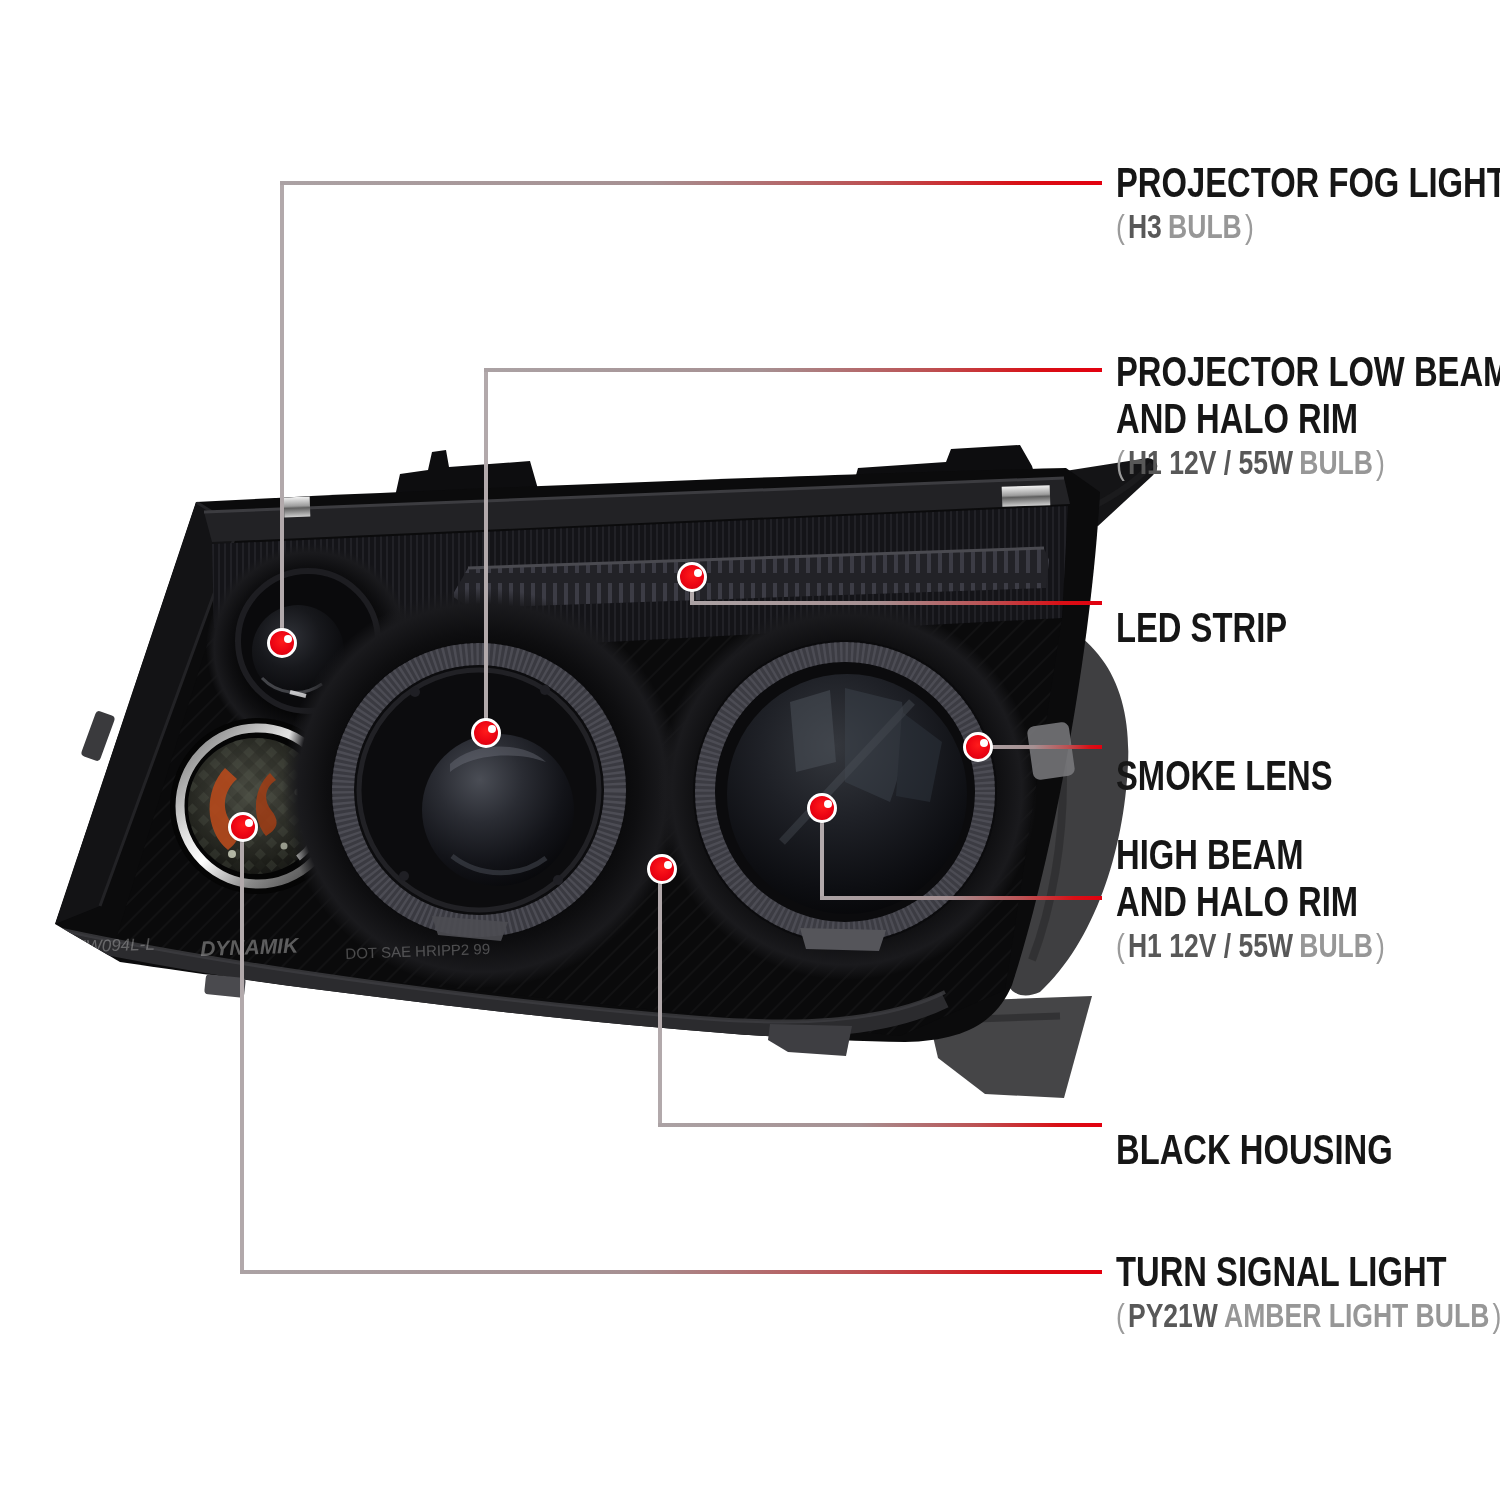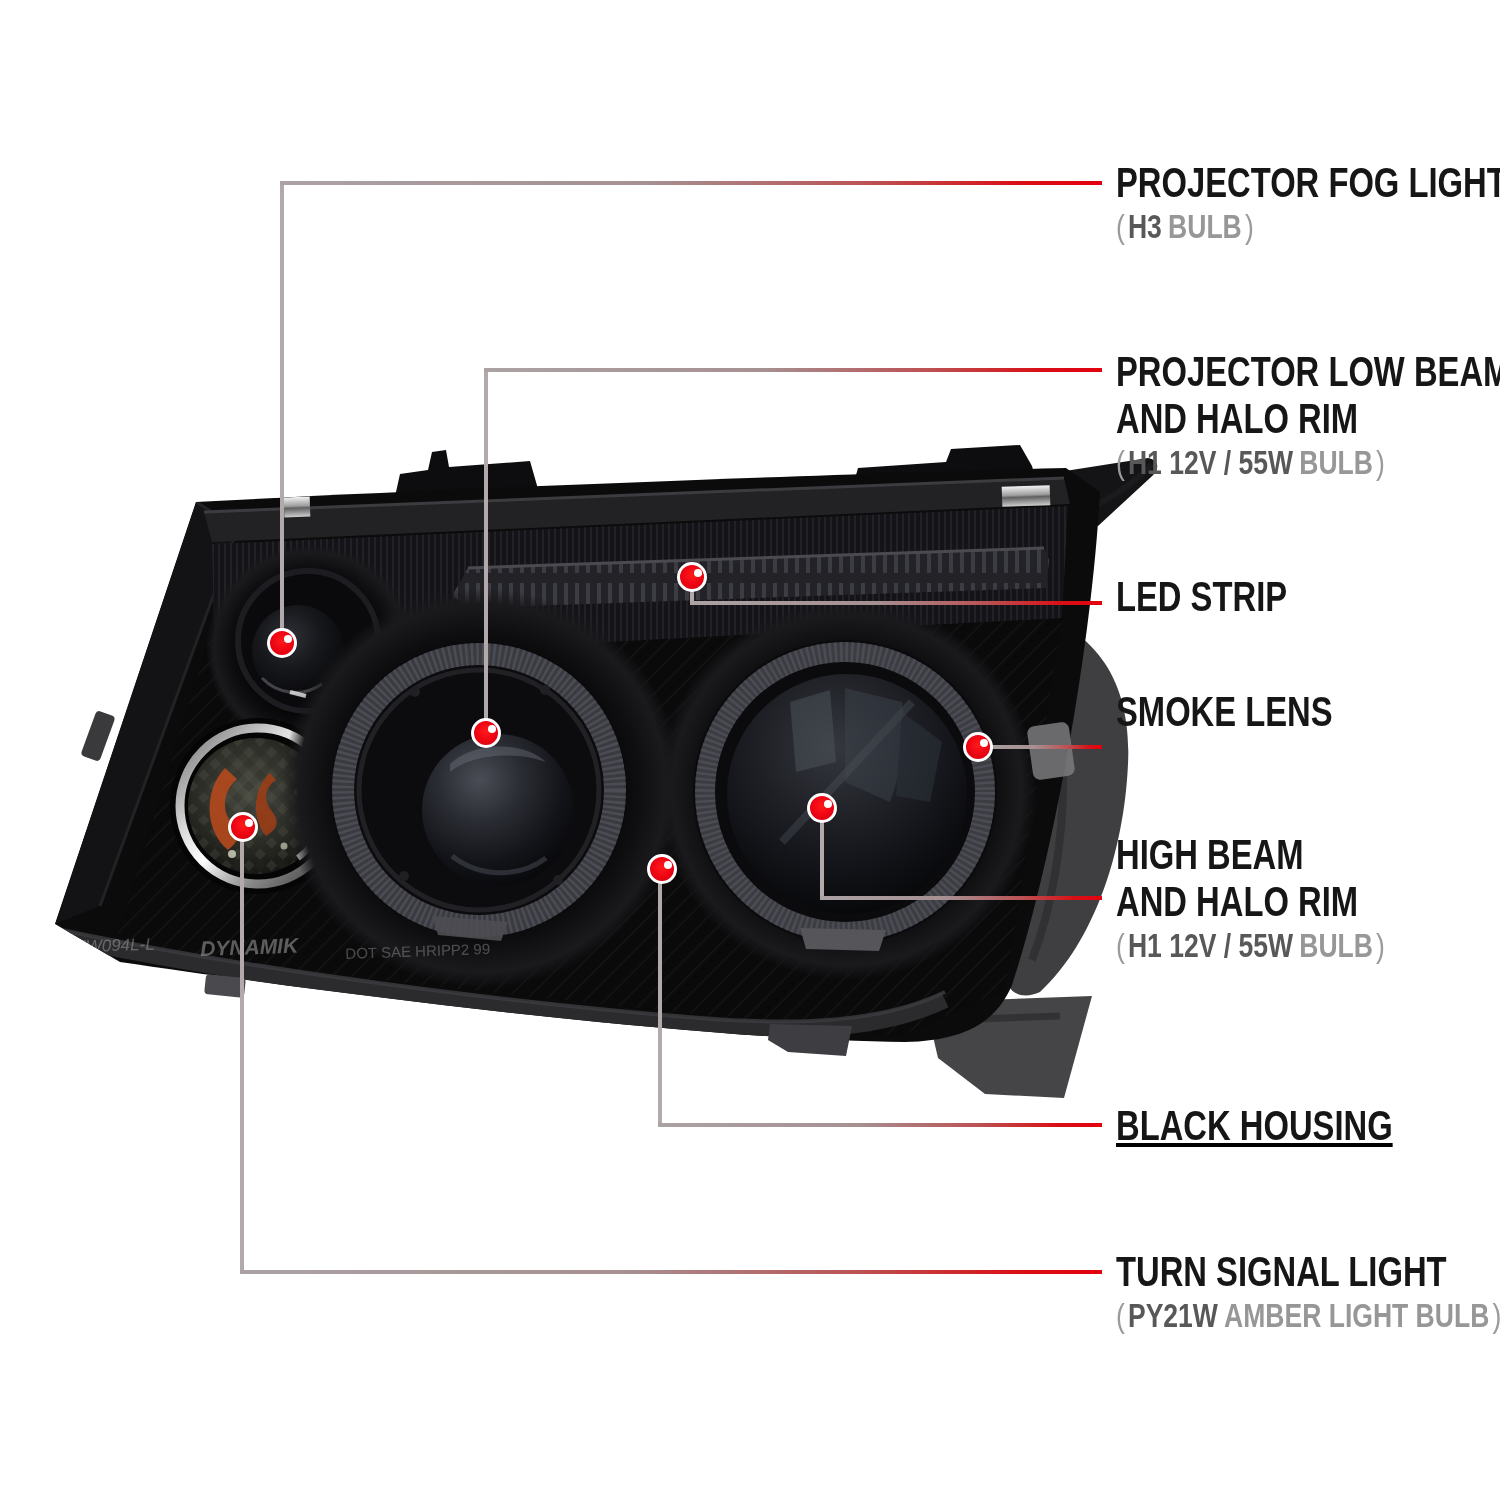--- a/index.html
+++ b/index.html
@@ -252,31 +252,31 @@
           <span class="paren">(</span><span class="code">H1 12V / 55W</span><span class="desc">BULB</span><span class="paren">)</span>
         </div>
       </div>
     </div>
   </div>
 
   <div>
     <div class="vline" style="left:690px;top:577px;height:26px;"></div>
     <div class="hline" style="left:690px;top:601px;width:412px;"></div>
     <div class="dot" style="left:677px;top:562px;"></div>
-    <div class="label" style="left:1116px;top:573px;">
+    <div class="label" style="left:1116px;top:604px;">
       <div class="label-inner">
         <div class="co-title">LED STRIP</div>
       </div>
     </div>
   </div>
 
   <div>
     <div class="hline" style="left:978px;top:745px;width:124px;"></div>
     <div class="dot" style="left:963px;top:732px;"></div>
-    <div class="label" style="left:1116px;top:688px;">
+    <div class="label" style="left:1116px;top:752px;">
       <div class="label-inner">
         <div class="co-title">SMOKE LENS</div>
       </div>
     </div>
   </div>
 
   <div>
     <div class="vline" style="left:820px;top:808px;height:90px;"></div>
     <div class="hline" style="left:820px;top:896px;width:282px;"></div>
     <div class="dot" style="left:807px;top:793px;"></div>
@@ -288,21 +288,21 @@
           <span class="paren">(</span><span class="code">H1 12V / 55W</span><span class="desc">BULB</span><span class="paren">)</span>
         </div>
       </div>
     </div>
   </div>
 
   <div>
     <div class="vline" style="left:658px;top:869px;height:256px;"></div>
     <div class="hline" style="left:658px;top:1123px;width:444px;"></div>
     <div class="dot" style="left:647px;top:854px;"></div>
-    <div class="label" style="left:1116px;top:1102px;text-decoration:underline;">
+    <div class="label" style="left:1116px;top:1126px;">
       <div class="label-inner">
         <div class="co-title">BLACK HOUSING</div>
       </div>
     </div>
   </div>
 
   <div>
     <div class="vline" style="left:240px;top:827px;height:445px;"></div>
     <div class="hline" style="left:240px;top:1270px;width:862px;"></div>
     <div class="dot" style="left:228px;top:812px;"></div>

